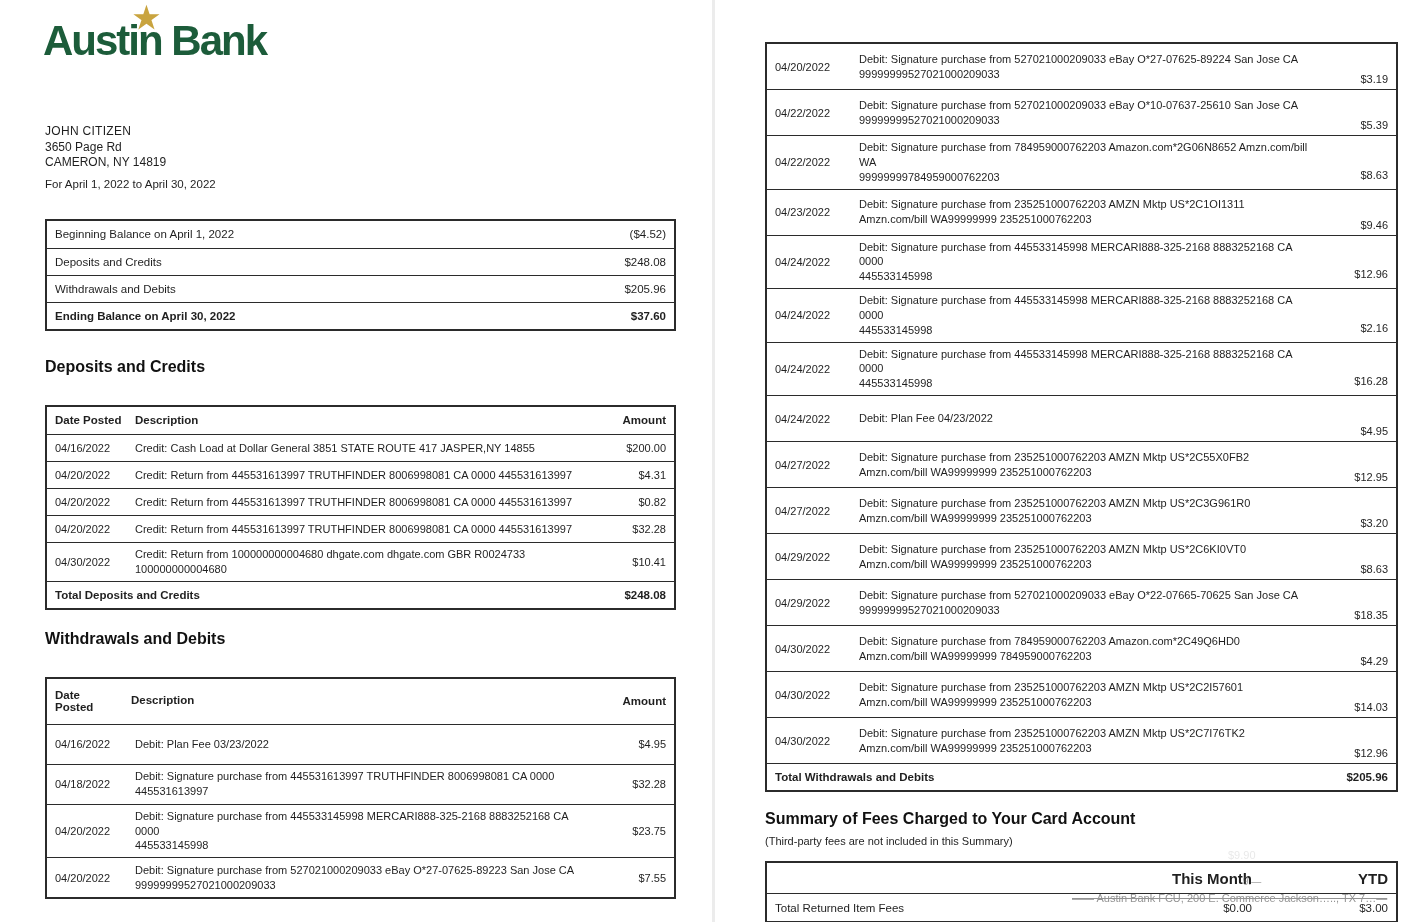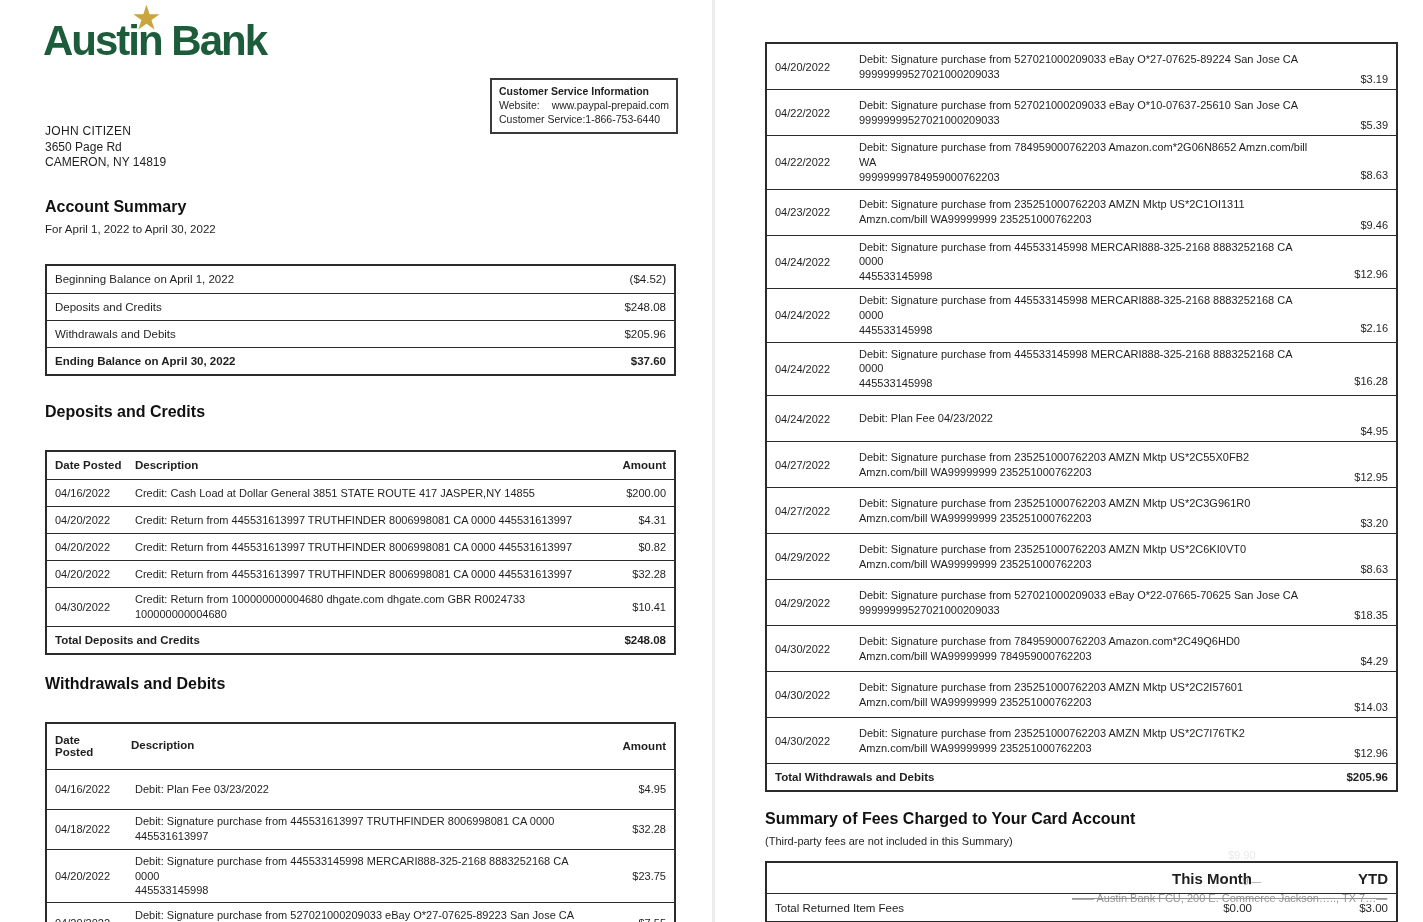--- a/index.html
+++ b/index.html
@@ -98,21 +98,20 @@
       <span class="star">★</span>
       <span>Austin Bank</span>
     </div>
 
     <div class="addr">
       <div class="addr-name">JOHN CITIZEN</div>
       <div>3650 Page Rd</div>
       <div>CAMERON, NY 14819</div>
     </div>
 
-    <h2 class="section-title mt-as">Account Summary</h2>
     <div class="period">For April  1, 2022 to April 30, 2022</div>
 
     <div class="tbl">
 
         <div class="row as-row">
           <div class="as-label">Beginning Balance on April 1, 2022</div>
           <div class="as-value">($4.52)</div>
         </div>
 
         <div class="row as-row">
@@ -209,31 +208,20 @@
           <div class="c-date">04/20/2022</div>
           <div class="c-desc">Debit: Signature purchase from 527021000209033 eBay O*27-07625-89223 San Jose CA
 99999999527021000209033</div>
           <div class="c-amt">$7.55</div>
         </div>
 
     </div>
 
   </div>
 
-  <div class="cs-box">
-    <div class="cs-title">Customer Service Information</div>
-    <div class="cs-row">
-      <span>Website:</span>
-      <span>www.paypal-prepaid.com</span>
-    </div>
-    <div class="cs-row2">
-      <span>Customer Service:</span>
-      <span>1-866-753-6440</span>
-    </div>
-  </div>
 
   <div class="col-right">
 
     <div class="tbl rt" style="margin-top:42px;">
 
         <div class="row tx-row rt-row">
           <div class="c-date">04/20/2022</div>
           <div class="c-desc">Debit: Signature purchase from 527021000209033 eBay O*27-07625-89224 San Jose CA
 99999999527021000209033</div>
           <div class="c-amt">$3.19</div>

